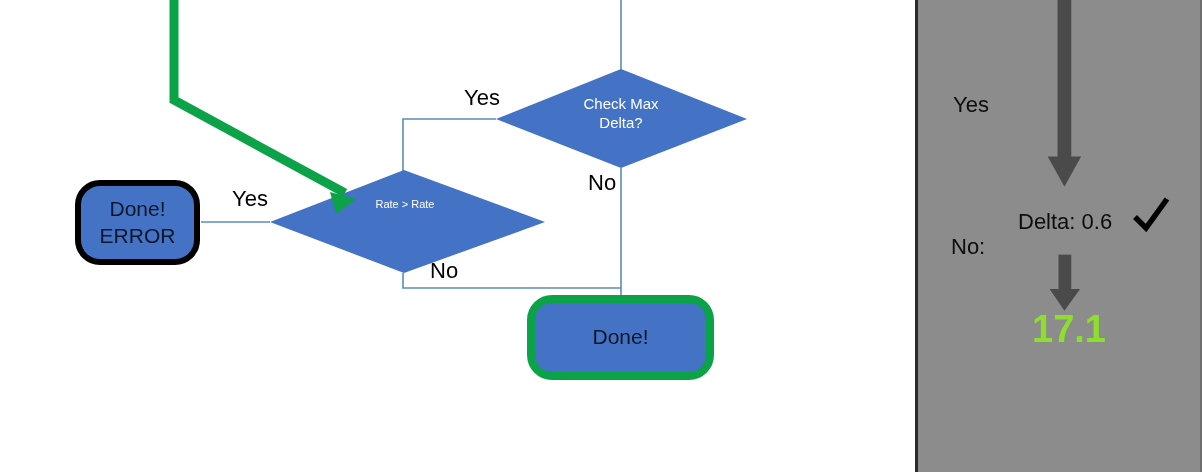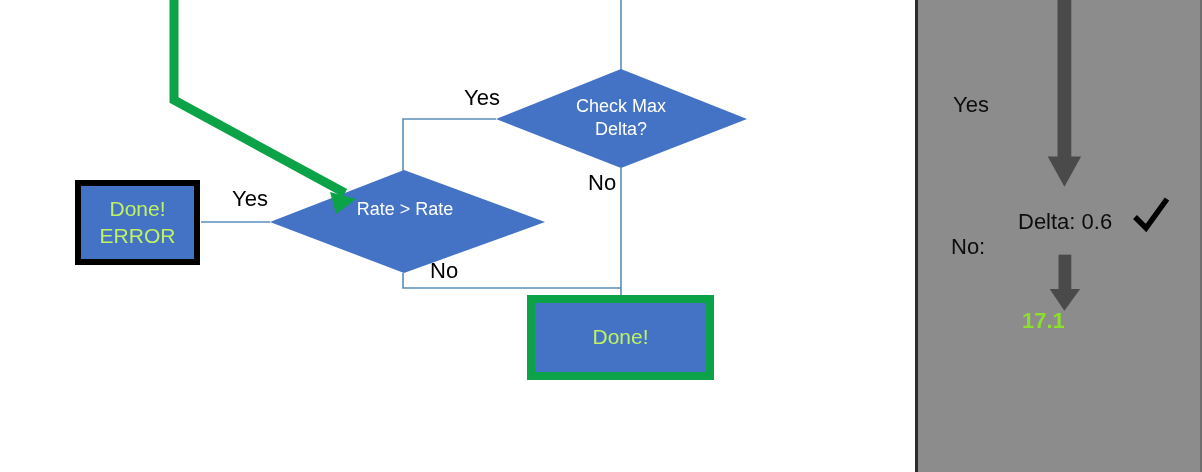--- a/index.html
+++ b/index.html
@@ -26,22 +26,23 @@
     width: 915px;
     height: 472px;
   }
 
   .node {
     position: absolute;
     display: flex;
     align-items: center;
     justify-content: center;
     text-align: center;
-    color: #bef264;
+    color: #0f172a;
     box-sizing: border-box;
+    border-radius: 25px;
   }
 
   .process-box {
     background: #4472c4;
     line-height: 1.25;
   }
   .process-box.err {
     left: 75px;
     top: 180px;
     width: 125px;
@@ -62,27 +63,27 @@
     position: absolute;
     color: #ffffff;
     text-align: center;
     line-height: 1.25;
     pointer-events: none;
   }
   .diamond-label.rate {
     left: 330px;
     top: 198px;
     width: 150px;
-    font-size: 18px;
+    font-size: 11px;
   }
   .diamond-label.checkmax {
     left: 551px;
     top: 95px;
     width: 140px;
-    font-size: 18px;
+    font-size: 15px;
   }
 
   .edge-label {
     position: absolute;
     color: #000000;
     font-size: 22px;
     white-space: nowrap;
   }
   .lbl-yes-left   { left: 232px; top: 186px; }
   .lbl-yes-mid    { left: 464px; top: 85px;  }
@@ -112,23 +113,23 @@
   .panel-text {
     position: absolute;
     color: #0d0d0d;
     font-size: 22px;
     white-space: nowrap;
   }
   .p-yes    { left: 35px;  top: 92px; }
   .p-no     { left: 33px;  top: 209px; margin-top: 25px; }
   .p-delta  { left: 100px; top: 209px; }
   .p-value  {
-    left: 104px;
+    left: 114px;
     top: 308px;
-    font-size: 22px;
+    font-size: 38px;
     font-weight: bold;
     color: #8ede2e;
   }
   .check-mark {
     position: absolute;
     left: 213px;
     top: 196px;
     width: 40px;
     height: 40px;
   }

